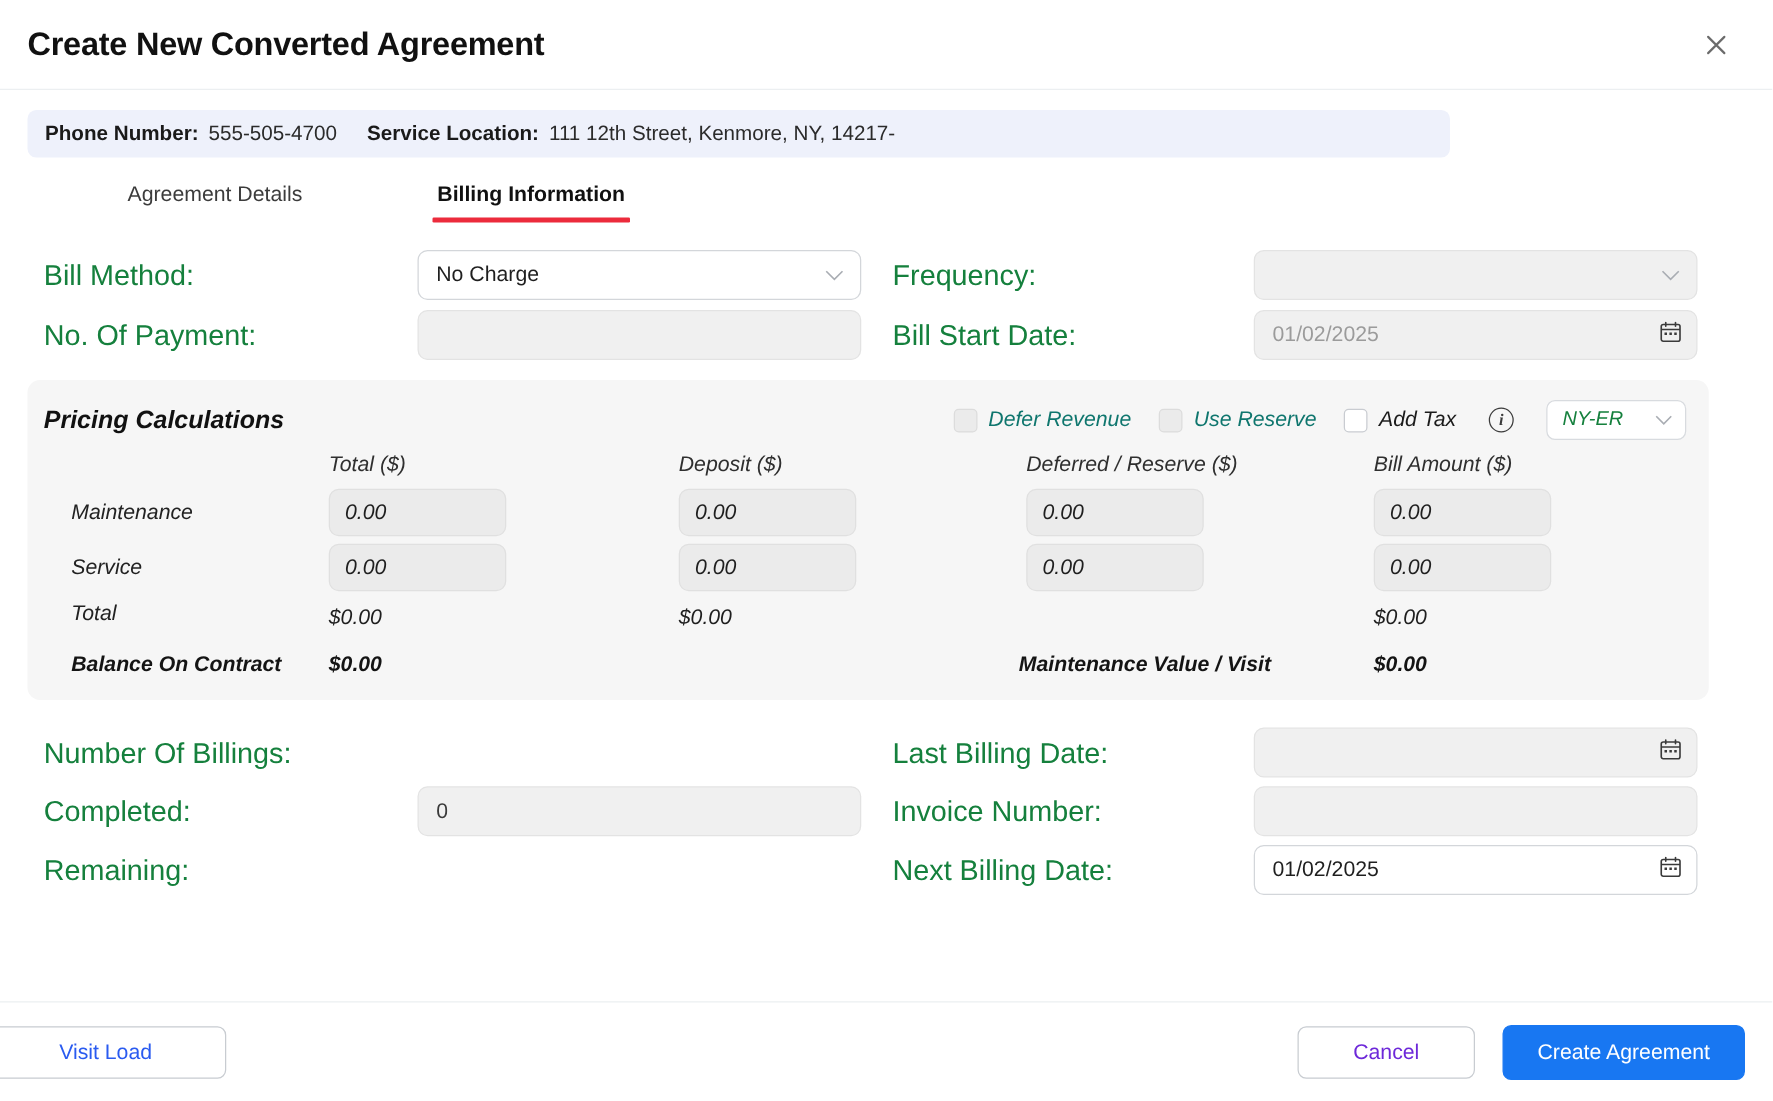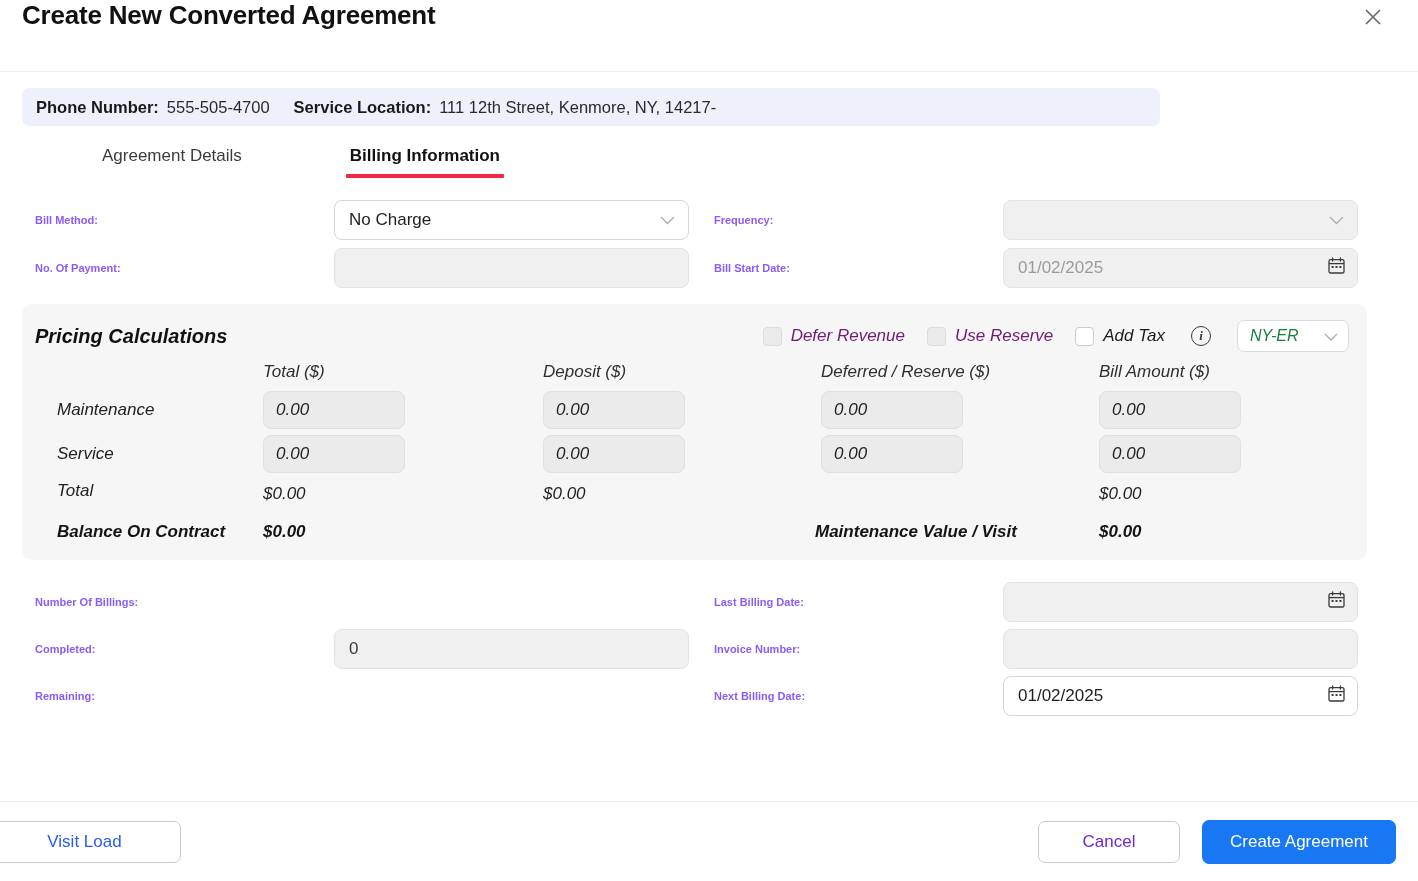--- a/index.html
+++ b/index.html
@@ -18,21 +18,21 @@
     display: flex;
     flex-direction: column;
   }
 
   
   .modal-header {
     height: 72px;
     flex: 0 0 72px;
     border-bottom: 1px solid #eceff1;
     display: flex;
-    align-items: flex-start;
+    align-items: center;
     padding: 0 24px 0 22px;
   }
   .modal-title {
     font-size: 26px;
     font-weight: bold;
     letter-spacing: -0.2px;
     color: #111111;
     flex: 1;
   }
   .close-btn {
@@ -97,23 +97,23 @@
 
   
   .form-grid {
     display: grid;
     grid-template-columns: 312px 355px 12px 302px 355px;
     row-gap: 8px;
     align-items: center;
     margin-top: 22px;
   }
   .field-label {
-    font-size: 11px;
-    font-weight: bold;
-    color: #8b5cf6;
+    font-size: 23px;
+    font-weight: normal;
+    color: #15803d;
     padding-left: 13px;
   }
   .ctl {
     position: relative;
     height: 40px;
     border-radius: 8px;
     display: flex;
     align-items: center;
     padding: 0 34px 0 14px;
     font-size: 17px;
@@ -170,21 +170,21 @@
   }
   .cb {
     width: 19px; height: 19px;
     border-radius: 4px;
     border: 1px solid #c9ccd1;
     background: #ffffff;
     margin-right: 9px;
     flex: 0 0 19px;
   }
   .cb.dim { background: #ebebeb; border-color: #dcdcdc; }
-  .opt.dim-text { color: #701a75; justify-content: flex-end; }
+  .opt.dim-text { color: #0f766e; justify-content: flex-end; }
   .opt.on-text { color: #1b1b1b; }
   .info-i {
     width: 20px; height: 20px;
     border-radius: 50%;
     border: 1.5px solid #3b3b3b;
     color: #3b3b3b;
     font-size: 13px;
     display: flex; align-items: center; justify-content: center;
     margin-left: 26px;
     font-family: "Liberation Serif", serif;

